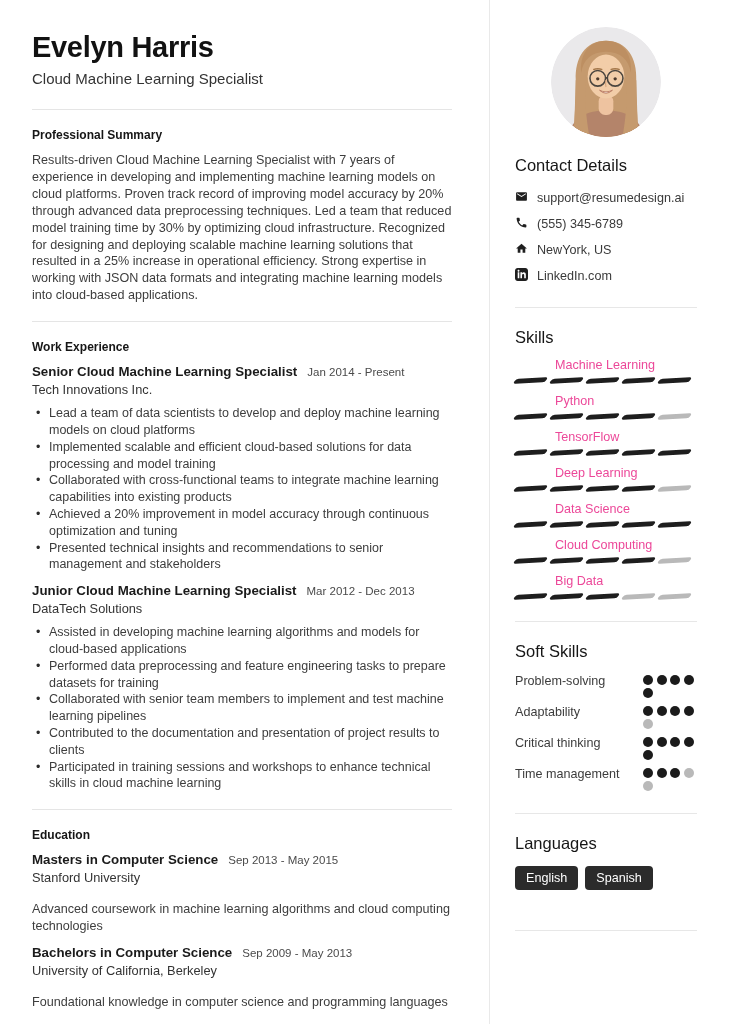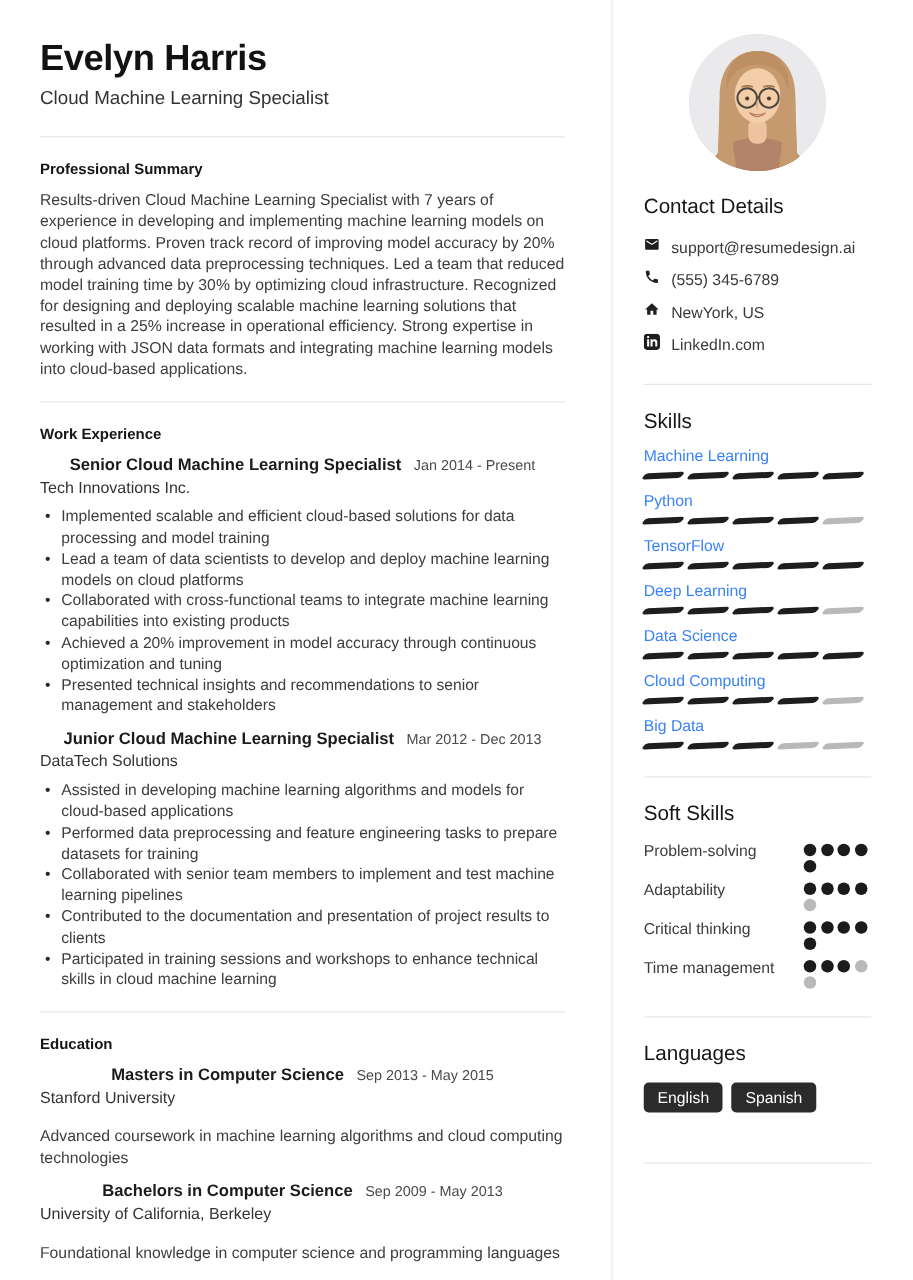--- a/index.html
+++ b/index.html
@@ -14,21 +14,21 @@
   .left { position:absolute; left:32px; top:0; width:420px; }
   .name { font-size:29px; font-weight:700; color:#121212; letter-spacing:-0.3px; padding-top:31px; }
   .subtitle { font-size:15px; color:#333; margin-top:6px; }
   .rule { border:none; border-top:1px solid #e5e5e5; }
   .rule.hdr { margin-top:22px; }
   .sec-rule { margin-top:17px; }
   h2.sec-h { font-size:12px; font-weight:700; color:#161616; margin:18px 0 10px 0; }
   .body-txt { font-size:12.6px; line-height:16.9px; color:#3d3d3d; }
 
   .job { margin-top:10px; }
-  .job-head { display:flex; justify-content:center; align-items:baseline; }
+  .job-head { display:flex; justify-content:flex-start; align-items:baseline; }
   .job-title { font-size:13.3px; font-weight:700; color:#1b1b1b; }
   .job-date { font-size:11.5px; color:#4a4a4a; white-space:nowrap; margin-left:10px; }
   .company { font-size:12.8px; color:#333; margin-top:3px; }
   ul.bullets { list-style:none; margin-top:8px; }
   ul.bullets li { position:relative; padding-left:17px; font-size:12.5px; line-height:16.8px; color:#3d3d3d; }
   ul.bullets li::before { content:"•"; position:absolute; left:4px; color:#2a2a2a; }
 
   .edu { margin-top:10px; }
   .edu-desc { font-size:12.6px; line-height:16.9px; color:#3d3d3d; margin-top:16px; }
 
@@ -38,21 +38,21 @@
   .avatar svg { display:block; width:110px; height:110px; }
   h3.side-h { font-size:16.5px; font-weight:400; color:#161616; }
   .contact-h { margin-top:19px; }
   .contact-list { margin-top:14px; }
   .contact-row { display:flex; align-items:center; gap:9px; margin-bottom:8px; }
   .contact-row svg { width:13px; height:13px; flex:0 0 13px; fill:#1f1f1f; }
   .contact-txt { font-size:12.6px; color:#3a3a3a; }
   .side-rule { border:none; border-top:1px solid #e7e7e7; margin-top:22px; }
   .skills-h, .soft-h, .lang-h { margin-top:20px; }
   .skill { margin-top:11px; }
-  .skill-name { font-size:12.6px; color:#3b82f6; margin-bottom:6px; }
+  .skill-name { font-size:12.6px; color:#ec4899; margin-bottom:6px;margin-left:40px; }
   .bar { display:flex; gap:5px; height:5px; }
   .seg { width:31px; height:5px; border-radius:2.5px; background:#b9b9b9; transform:skewX(-35deg) rotate(-3deg); }
   .seg.on { background:#1e1e1e; }
   .soft-list { margin-top:12px; }
   .soft-row { display:flex; align-items:flex-start; margin-bottom:6px; }
   .soft-name { flex:1; font-size:12.6px; color:#3c3c3c; line-height:16px; padding-right:6px; }
   .dots { display:grid; grid-template-columns:repeat(4,13.5px); row-gap:3px; width:54px; padding-top:2px; }
   .dot { width:10px; height:10px; border-radius:50%; background:#1b1b1b; }
   .dot.off { background:#b9b9b9; }
   .chips { margin-top:13px; }
@@ -81,22 +81,22 @@
   <section>
     <h2 class="sec-h">Work Experience</h2>
     <div id="jobs">
         <div class="job">
     <div class="job-head">
       <span class="job-title">Senior Cloud Machine Learning Specialist</span>
       <span class="job-date">Jan 2014 - Present</span>
     </div>
     <div class="company">Tech Innovations Inc.</div>
     <ul class="bullets">
+            <li>Lead a team of data scientists to develop and deploy machine learning models on cloud platforms</li>
             <li>Implemented scalable and efficient cloud-based solutions for data processing and model training</li>
-            <li>Lead a team of data scientists to develop and deploy machine learning models on cloud platforms</li>
             <li>Collaborated with cross-functional teams to integrate machine learning capabilities into existing products</li>
             <li>Achieved a 20% improvement in model accuracy through continuous optimization and tuning</li>
             <li>Presented technical insights and recommendations to senior management and stakeholders</li>
           </ul>
   </div>
         <div class="job">
     <div class="job-head">
       <span class="job-title">Junior Cloud Machine Learning Specialist</span>
       <span class="job-date">Mar 2012 - Dec 2013</span>
     </div>

